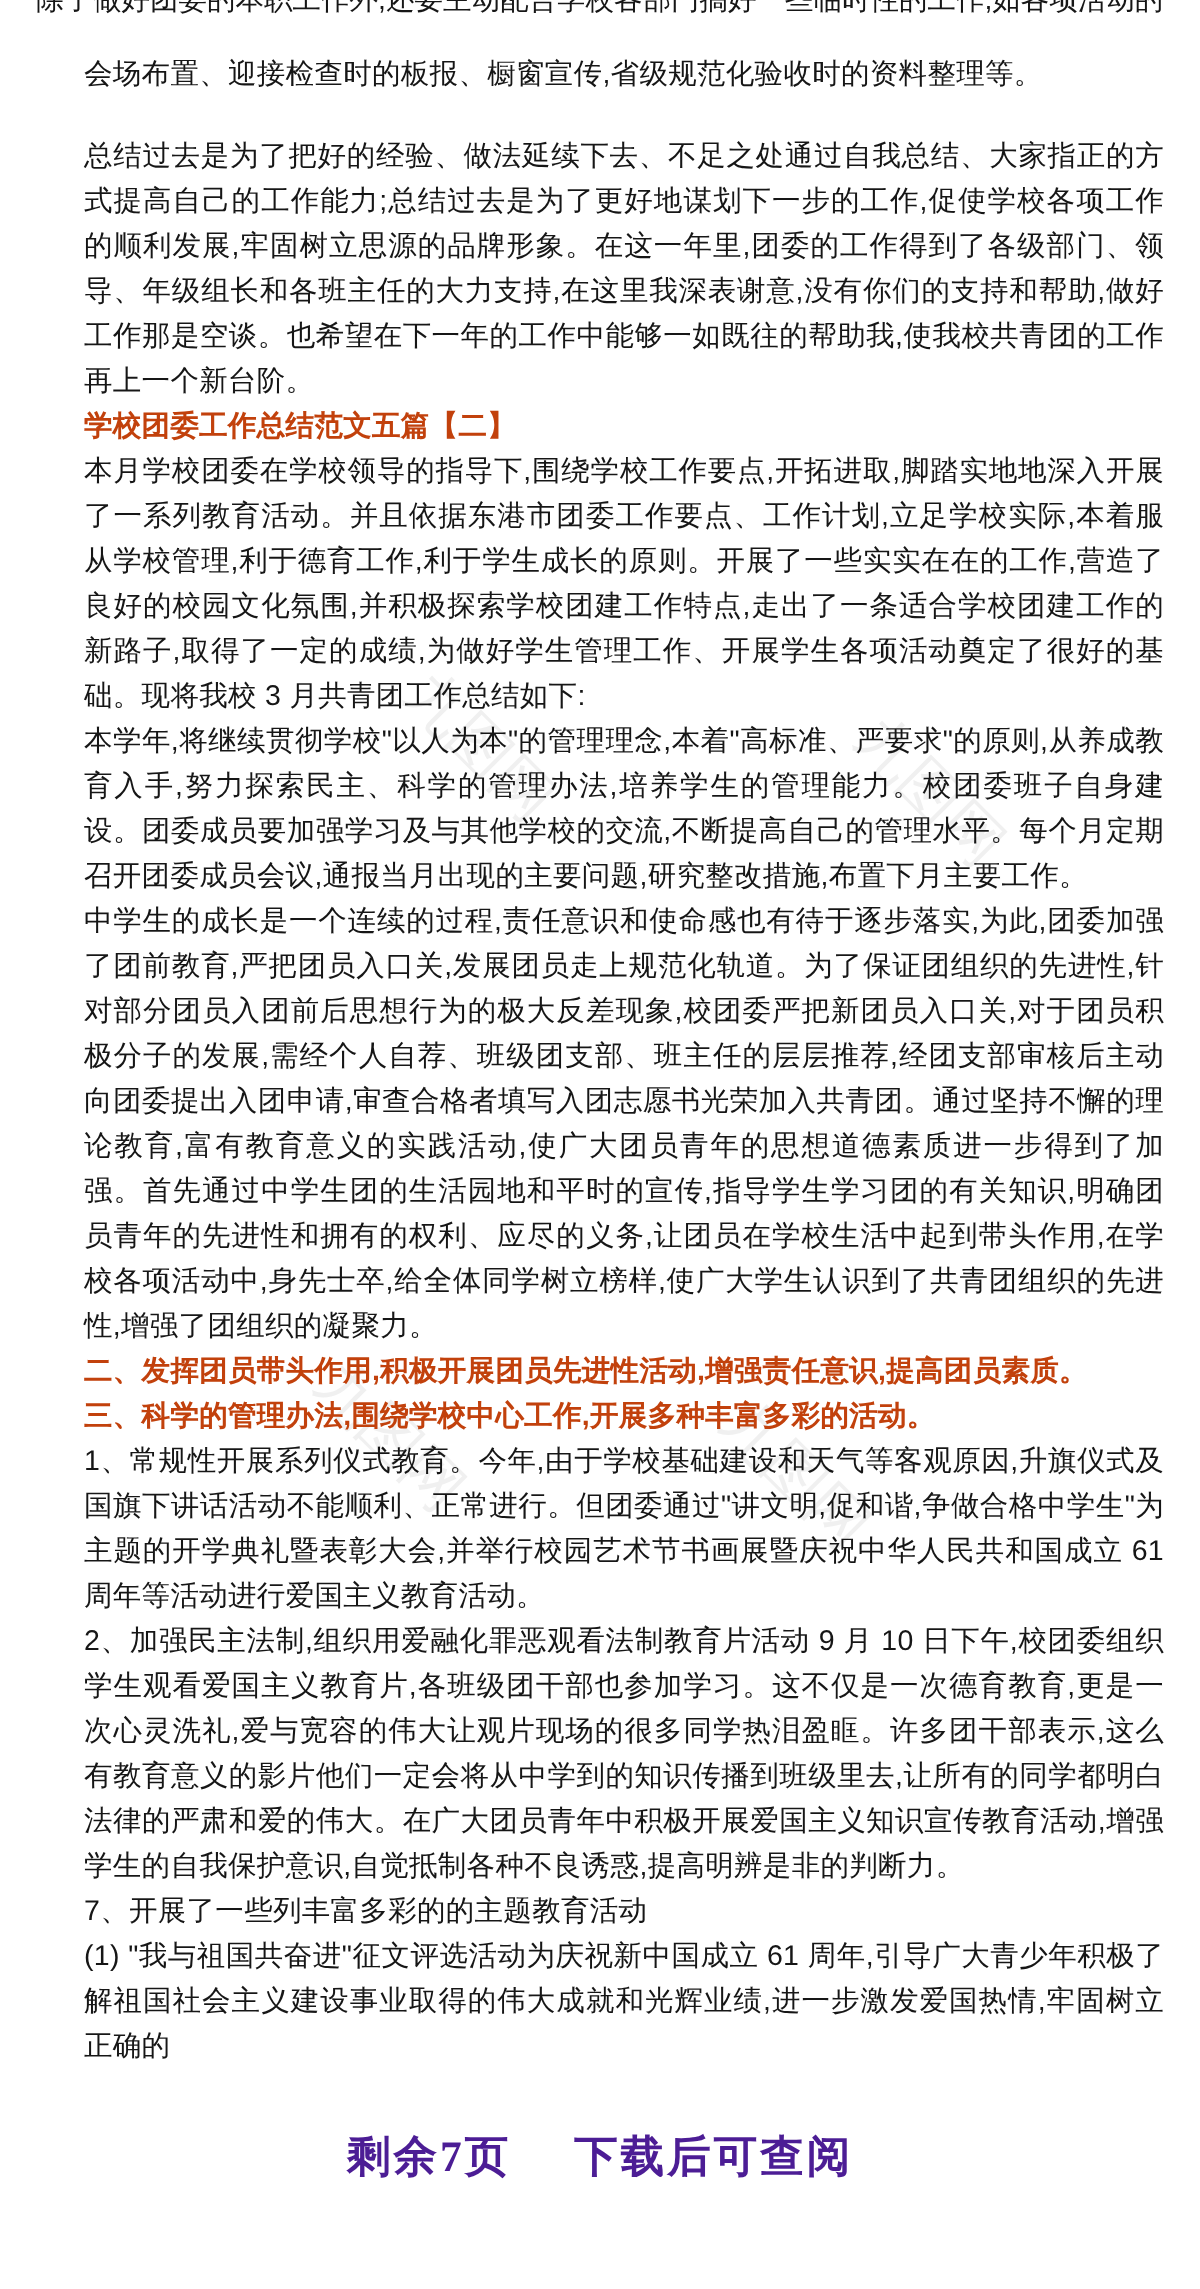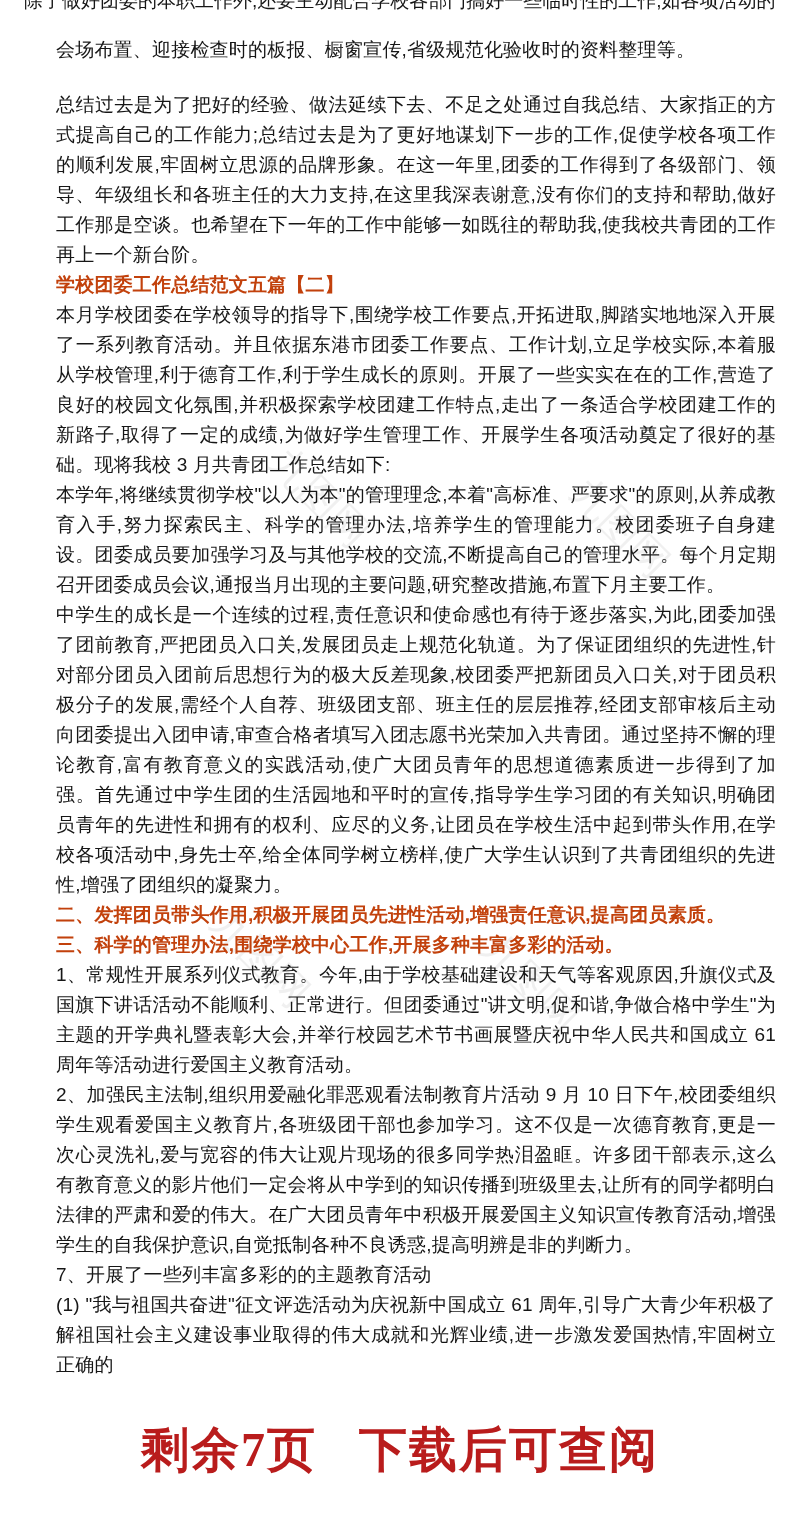--- a/index.html
+++ b/index.html
@@ -33,22 +33,22 @@
     font-weight:bold;
     color:#c2410c;
   }
   .gap{ margin-top:25px; }
   .footer{
     position:absolute;
     left:0; right:0; top:1418px;
     text-align:center;
     font-family:"Liberation Serif","DejaVu Serif",serif;
     font-weight:bold;
-    font-size:48px;
-    color:#b91c1c;
+    font-size:29px;
+    color:#4c1d95;
     letter-spacing:2px;
   }
   .footer .sep{ display:inline-block; width:42px; }
   .wm{
     position:absolute;
     font-size:40px;
     color:rgba(110,110,110,0.10);
     transform:rotate(45deg);
     white-space:nowrap;
     pointer-events:none;

